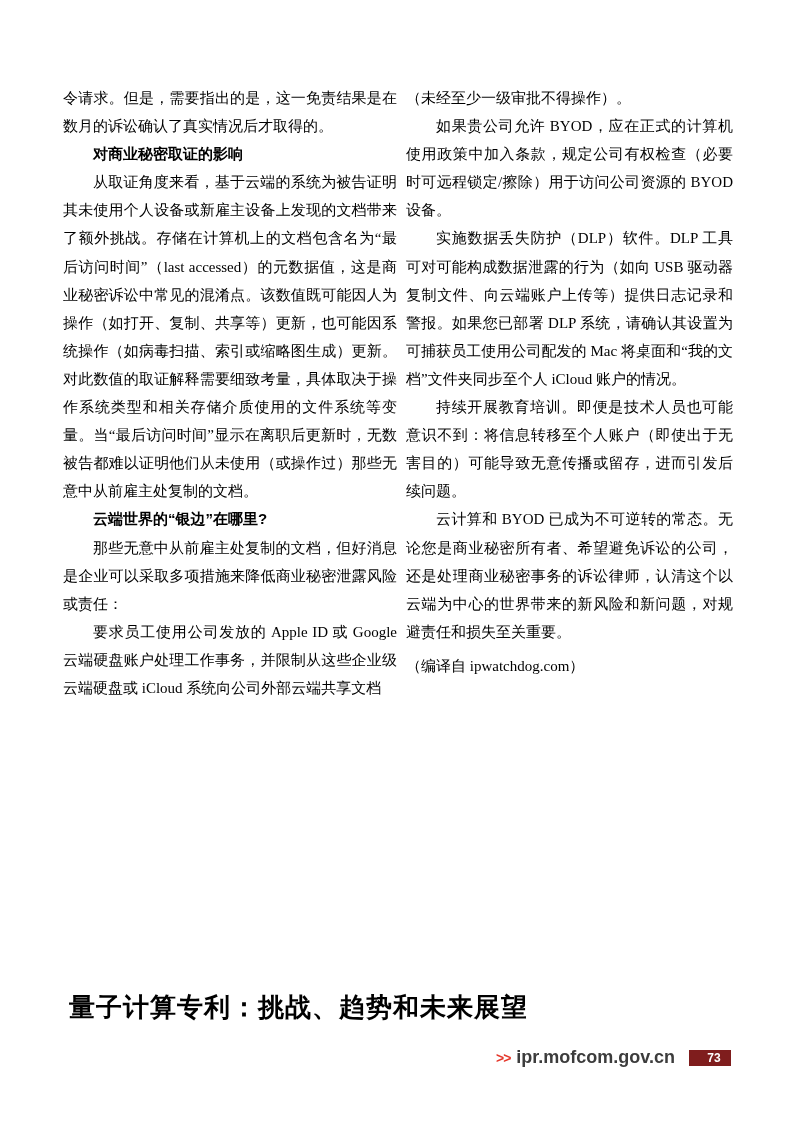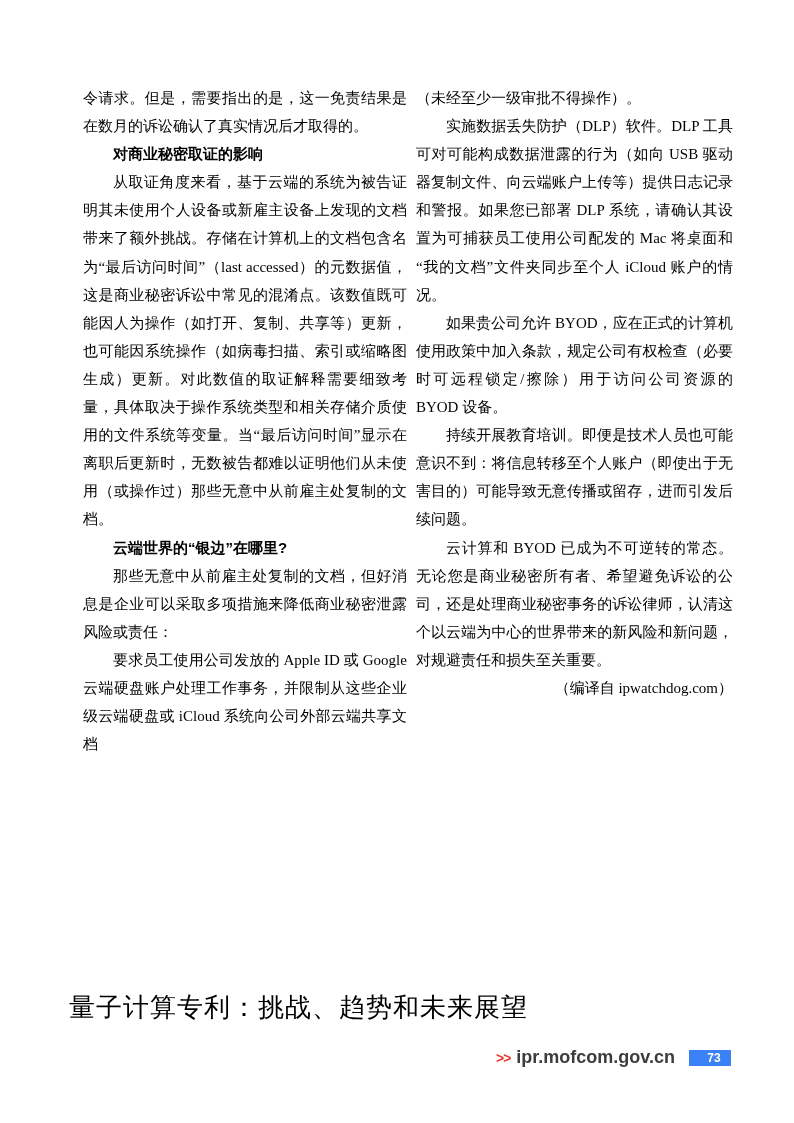--- a/index.html
+++ b/index.html
@@ -20,47 +20,47 @@
   }
   .content {
     position: absolute;
     left: 63px;
     top: 84px;
     width: 670px;
     display: flex;
     gap: 9px;
   }
   .col { display: block; }
-  .col-left  { width: 334px; margin-left: 20px; }
+  .col-left  { width: 334px; }
   .col-right { width: 327px; }
   .col p {
     margin: 0;
     font-size: 15px;
     line-height: 28.1px;
     text-align: justify;
     text-indent: 2em;
     word-break: break-word;
   }
   .col p.noindent { text-indent: 0; }
   .col p.heading {
     font-family: "Liberation Sans", "DejaVu Sans", sans-serif;
     font-weight: bold;
   }
   .col p.credit {
-    text-align: right;
     text-indent: 0;
+    margin-top: 6px;
   }
   .next-title {
     position: absolute;
     left: 69px;
     top: 990px;
     margin: 0;
     font-family: "Liberation Sans", "DejaVu Sans", sans-serif;
     font-size: 26px;
-    font-weight: normal;
+    font-weight: bold;
     letter-spacing: 1px;
     color: #000000;
     white-space: nowrap;
   }
   .footer {
     position: absolute;
     right: 63px;
     top: 1047px;
     display: flex;
     align-items: center;
@@ -73,21 +73,21 @@
     letter-spacing: -1px;
     margin-right: 6px;
   }
   .footer .url {
     color: #3c3c3c;
     font-size: 18px;
     font-weight: bold;
     margin-right: 14px;
   }
   .footer .pagebox {
-    background: #3b82f6;
+    background: #7f1d1d;
     color: #ffffff;
     width: 42px;
     height: 16px;
     display: flex;
     align-items: center;
     justify-content: center;
     padding-left: 8px;
     box-sizing: border-box;
     font-size: 12px;
     font-weight: bold;
@@ -104,22 +104,22 @@
       <p class="noindent">令请求。但是，需要指出的是，这一免责结果是在数月的诉讼确认了真实情况后才取得的。</p>
       <p class="heading">对商业秘密取证的影响</p>
       <p>从取证角度来看，基于云端的系统为被告证明其未使用个人设备或新雇主设备上发现的文档带来了额外挑战。存储在计算机上的文档包含名为“最后访问时间”（last accessed）的元数据值，这是商业秘密诉讼中常见的混淆点。该数值既可能因人为操作（如打开、复制、共享等）更新，也可能因系统操作（如病毒扫描、索引或缩略图生成）更新。对此数值的取证解释需要细致考量，具体取决于操作系统类型和相关存储介质使用的文件系统等变量。当“最后访问时间”显示在离职后更新时，无数被告都难以证明他们从未使用（或操作过）那些无意中从前雇主处复制的文档。</p>
       <p class="heading">云端世界的“银边”在哪里?</p>
       <p>那些无意中从前雇主处复制的文档，但好消息是企业可以采取多项措施来降低商业秘密泄露风险或责任：</p>
       <p>要求员工使用公司发放的 Apple ID 或 Google 云端硬盘账户处理工作事务，并限制从这些企业级云端硬盘或 iCloud 系统向公司外部云端共享文档</p>
     </div>
 
     <div class="col col-right">
       <p class="noindent">（未经至少一级审批不得操作）。</p>
+      <p>如果贵公司允许 BYOD，应在正式的计算机使用政策中加入条款，规定公司有权检查（必要时可远程锁定/擦除）用于访问公司资源的 BYOD 设备。</p>
       <p>实施数据丢失防护（DLP）软件。DLP 工具可对可能构成数据泄露的行为（如向 USB 驱动器复制文件、向云端账户上传等）提供日志记录和警报。如果您已部署 DLP 系统，请确认其设置为可捕获员工使用公司配发的 Mac 将桌面和“我的文档”文件夹同步至个人 iCloud 账户的情况。</p>
-      <p>如果贵公司允许 BYOD，应在正式的计算机使用政策中加入条款，规定公司有权检查（必要时可远程锁定/擦除）用于访问公司资源的 BYOD 设备。</p>
       <p>持续开展教育培训。即便是技术人员也可能意识不到：将信息转移至个人账户（即使出于无害目的）可能导致无意传播或留存，进而引发后续问题。</p>
       <p>云计算和 BYOD 已成为不可逆转的常态。无论您是商业秘密所有者、希望避免诉讼的公司，还是处理商业秘密事务的诉讼律师，认清这个以云端为中心的世界带来的新风险和新问题，对规避责任和损失至关重要。</p>
       <p class="credit">（编译自 ipwatchdog.com）</p>
     </div>
 
   </div>
 
   <h1 class="next-title">量子计算专利：挑战、趋势和未来展望</h1>
 
   <div class="footer">

